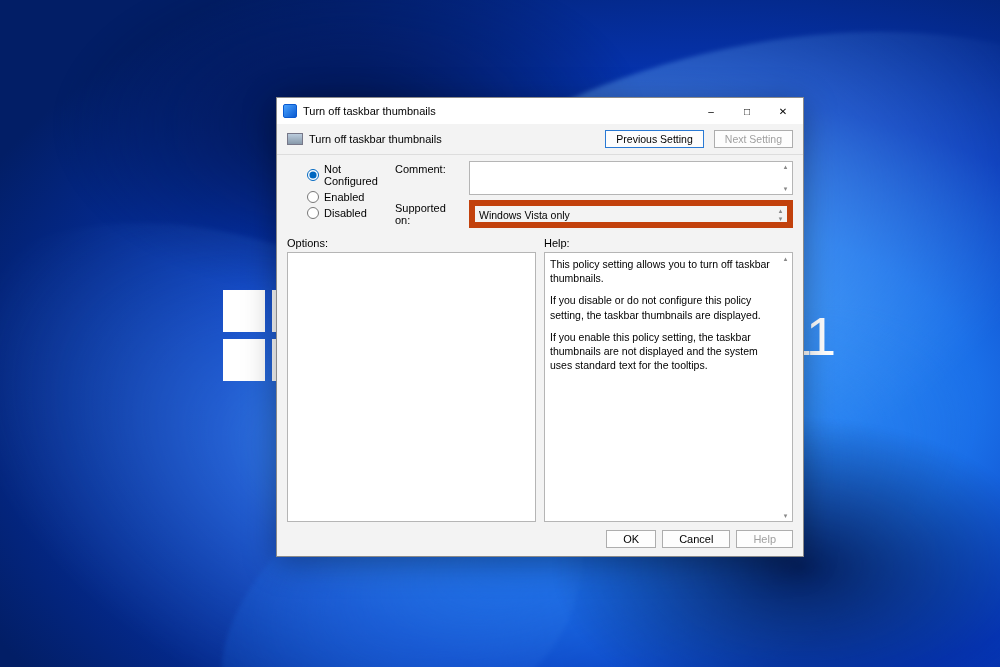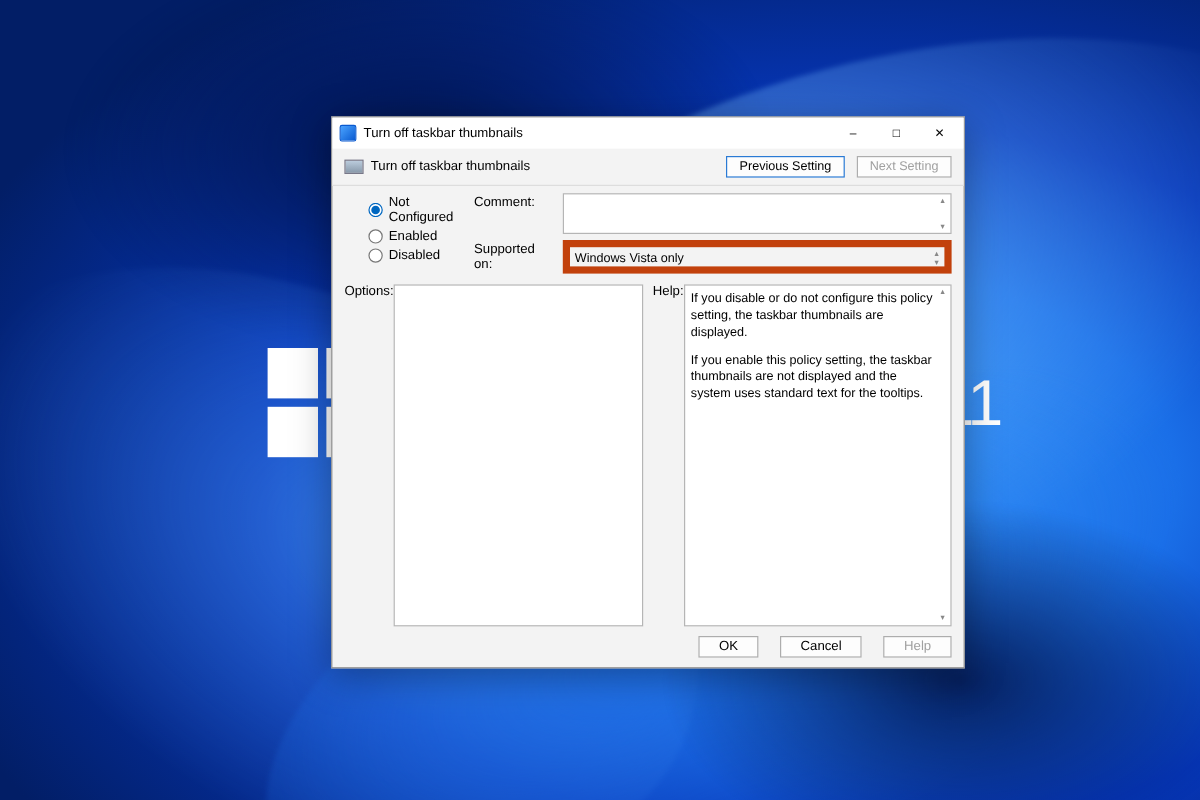--- a/index.html
+++ b/index.html
@@ -47,26 +47,26 @@
   .radio { display:flex; align-items:center; gap:5px; margin-bottom:4px; font-size:11px;padding-left:20px;}
   .radio input { accent-color:#0067c0; margin:0; width:12px; height:12px;}
   .cmtcol { flex:1; }
   .cmtrow { display:flex; align-items:flex-start; gap:8px; margin-bottom:5px;}
   .cmtrow .lbl { width:66px; text-align:left; padding-top:2px;}
   .cmtfield { flex:1; height:34px; background:#fff; border:1px solid #b5b5b5; position:relative;}
   .supfield { flex:1; height:28px; background:#f3f3f3; border:6px solid #c2410c; padding:3px 14px 0 4px; font-size:10.5px; position:relative;}
   .scrollhint { position:absolute; right:1px; top:1px; bottom:1px; width:11px; display:flex; flex-direction:column; justify-content:space-between; color:#888; font-size:7px; text-align:center;}
 
   .optshelp { display:flex; gap:8px; padding:4px 10px 0 10px; flex:1; min-height:0;}
-  .col { flex:1; display:flex; flex-direction:row; min-height:0;}
+  .col { flex:1; display:flex; flex-direction:column; min-height:0;}
   .colhdr { font-size:11px; margin-bottom:3px;}
   .panel { flex:1; background:#fff; border:1px solid #b5b5b5; padding:4px 14px 4px 5px; font-size:10.5px; line-height:1.35; overflow:hidden; position:relative;}
   .panel p { margin-bottom:8px;}
 
-  .footer { display:flex; justify-content:flex-end; gap:18px; padding:8px 10px; }
+  .footer { display:flex; justify-content:flex-end; gap:6px; padding:8px 10px; }
   .fbtn { font-size:11px; padding:2px 16px; border:1px solid #adadad; background:#fdfdfd; }
   .fbtn.dis { color:#a0a0a0; }
 
   button, .navbtn, .fbtn { cursor:default; }
 </style>
 </head>
 <body>
 
 <div class="swirl dark1"></div>
 <div class="swirl s1"></div>
@@ -141,20 +141,21 @@
   </div>
 
   <div class="optshelp">
     <div class="col">
       <div class="colhdr">Options:</div>
       <div class="panel"></div>
     </div>
     <div class="col">
       <div class="colhdr">Help:</div>
       <div class="panel">
+        <p>This policy setting allows you to turn off taskbar thumbnails.</p>
         <p>If you disable or do not configure this policy setting, the taskbar thumbnails are displayed.</p>
         <p>If you enable this policy setting, the taskbar thumbnails are not displayed and the system uses standard text for the tooltips.</p>
         <div class="scrollhint">
             <span>▴</span>
             <span>▾</span>
           </div>
       </div>
     </div>
   </div>
 

